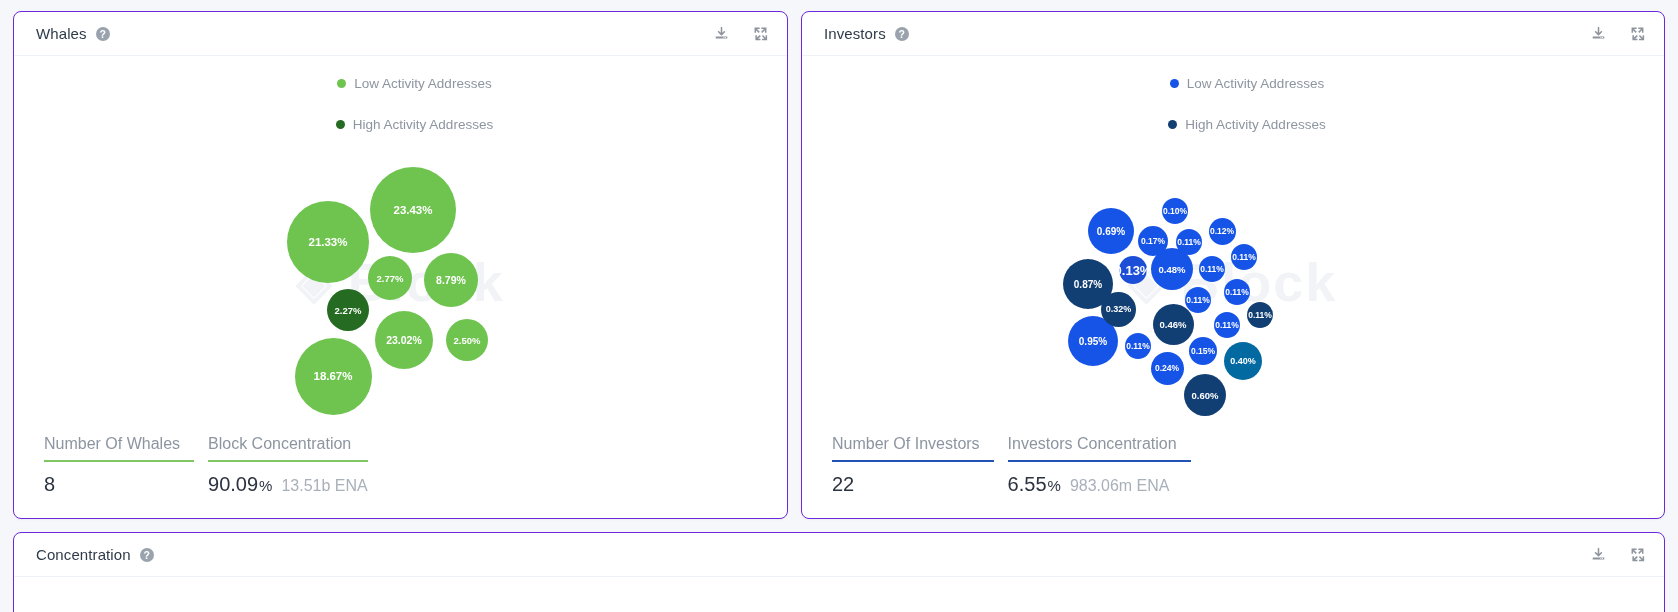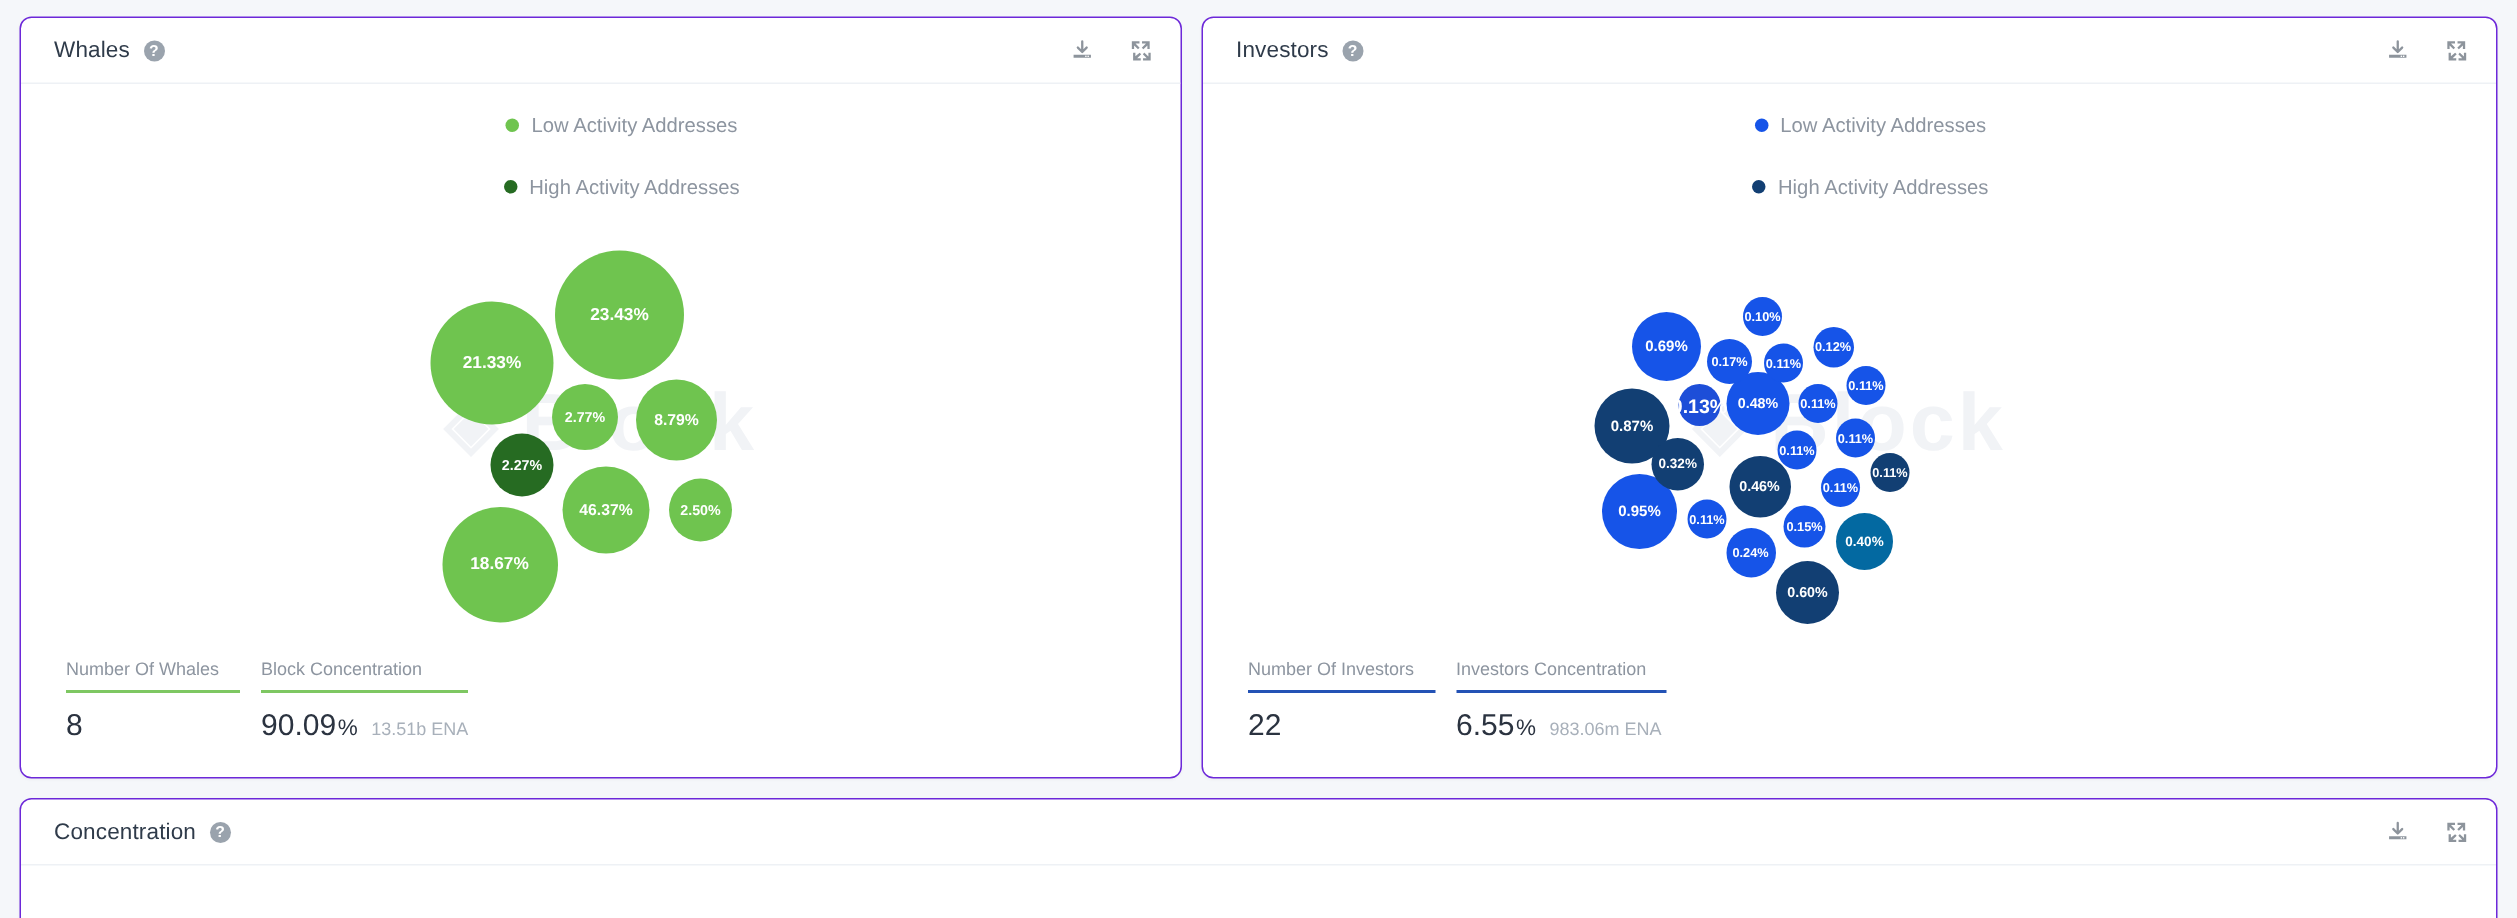--- a/index.html
+++ b/index.html
@@ -74,30 +74,30 @@
     cursor: pointer;
   }
 
   .stats {
     position: absolute; left: 0; bottom: 0;
     padding: 0 0 22px 30px;
     display: flex; align-items: flex-start; gap: 0;
   }
   .stat-col { display: flex; flex-direction: column; }
   .stat-label {
-    font-size: 12px; color: #8d95a0; padding-bottom: 7px;
+    font-size: 16px; color: #8d95a0; padding-bottom: 7px;
     padding-right: 14px;
   }
   .stat-underline { height: 2px; width: 100%; }
   .stat-value {
     padding-top: 11px;
     font-size: 20px; color: #2b3340; display: flex; align-items: baseline;
   }
   .stat-value .unit { font-size: 15px; margin-left: 1px; }
-  .stat-sub { font-size: 12px; color: #a8b0ba; margin-left: 9px; }
+  .stat-sub { font-size: 16px; color: #a8b0ba; margin-left: 9px; }
   .stat-gap { width: 14px; }
 </style>
 </head>
 <body>
 
 <div class="stage">
 
   <section class="panel" id="panel-whales">
     <div class="panel-head">
       <span class="panel-title">Whales</span>
@@ -139,21 +139,21 @@
     <div class="bubble" style="width: 86px; height: 86px; left: 356px; top: 35px; background: rgb(111, 196, 79); font-size: 11.5px;">
           <span>23.43%</span>
         </div>
         <div class="bubble" style="width: 82px; height: 82px; left: 273px; top: 69px; background: rgb(111, 196, 79); font-size: 11.5px;">
           <span>21.33%</span>
         </div>
         <div class="bubble" style="width: 77px; height: 77px; left: 280.5px; top: 205.5px; background: rgb(111, 196, 79); font-size: 11.5px;">
           <span>18.67%</span>
         </div>
         <div class="bubble" style="width: 58px; height: 58px; left: 361px; top: 179px; background: rgb(111, 196, 79); font-size: 10.5px;">
-          <span>46.37%</span>
+          <span>23.02%</span>
         </div>
         <div class="bubble" style="width: 54px; height: 54px; left: 410px; top: 121px; background: rgb(111, 196, 79); font-size: 10.5px;">
           <span>8.79%</span>
         </div>
         <div class="bubble" style="width: 44px; height: 44px; left: 354px; top: 124px; background: rgb(111, 196, 79); font-size: 9.5px;">
           <span>2.77%</span>
         </div>
         <div class="bubble" style="width: 42px; height: 42px; left: 432px; top: 187px; background: rgb(111, 196, 79); font-size: 9.5px;">
           <span>2.50%</span>
         </div>

